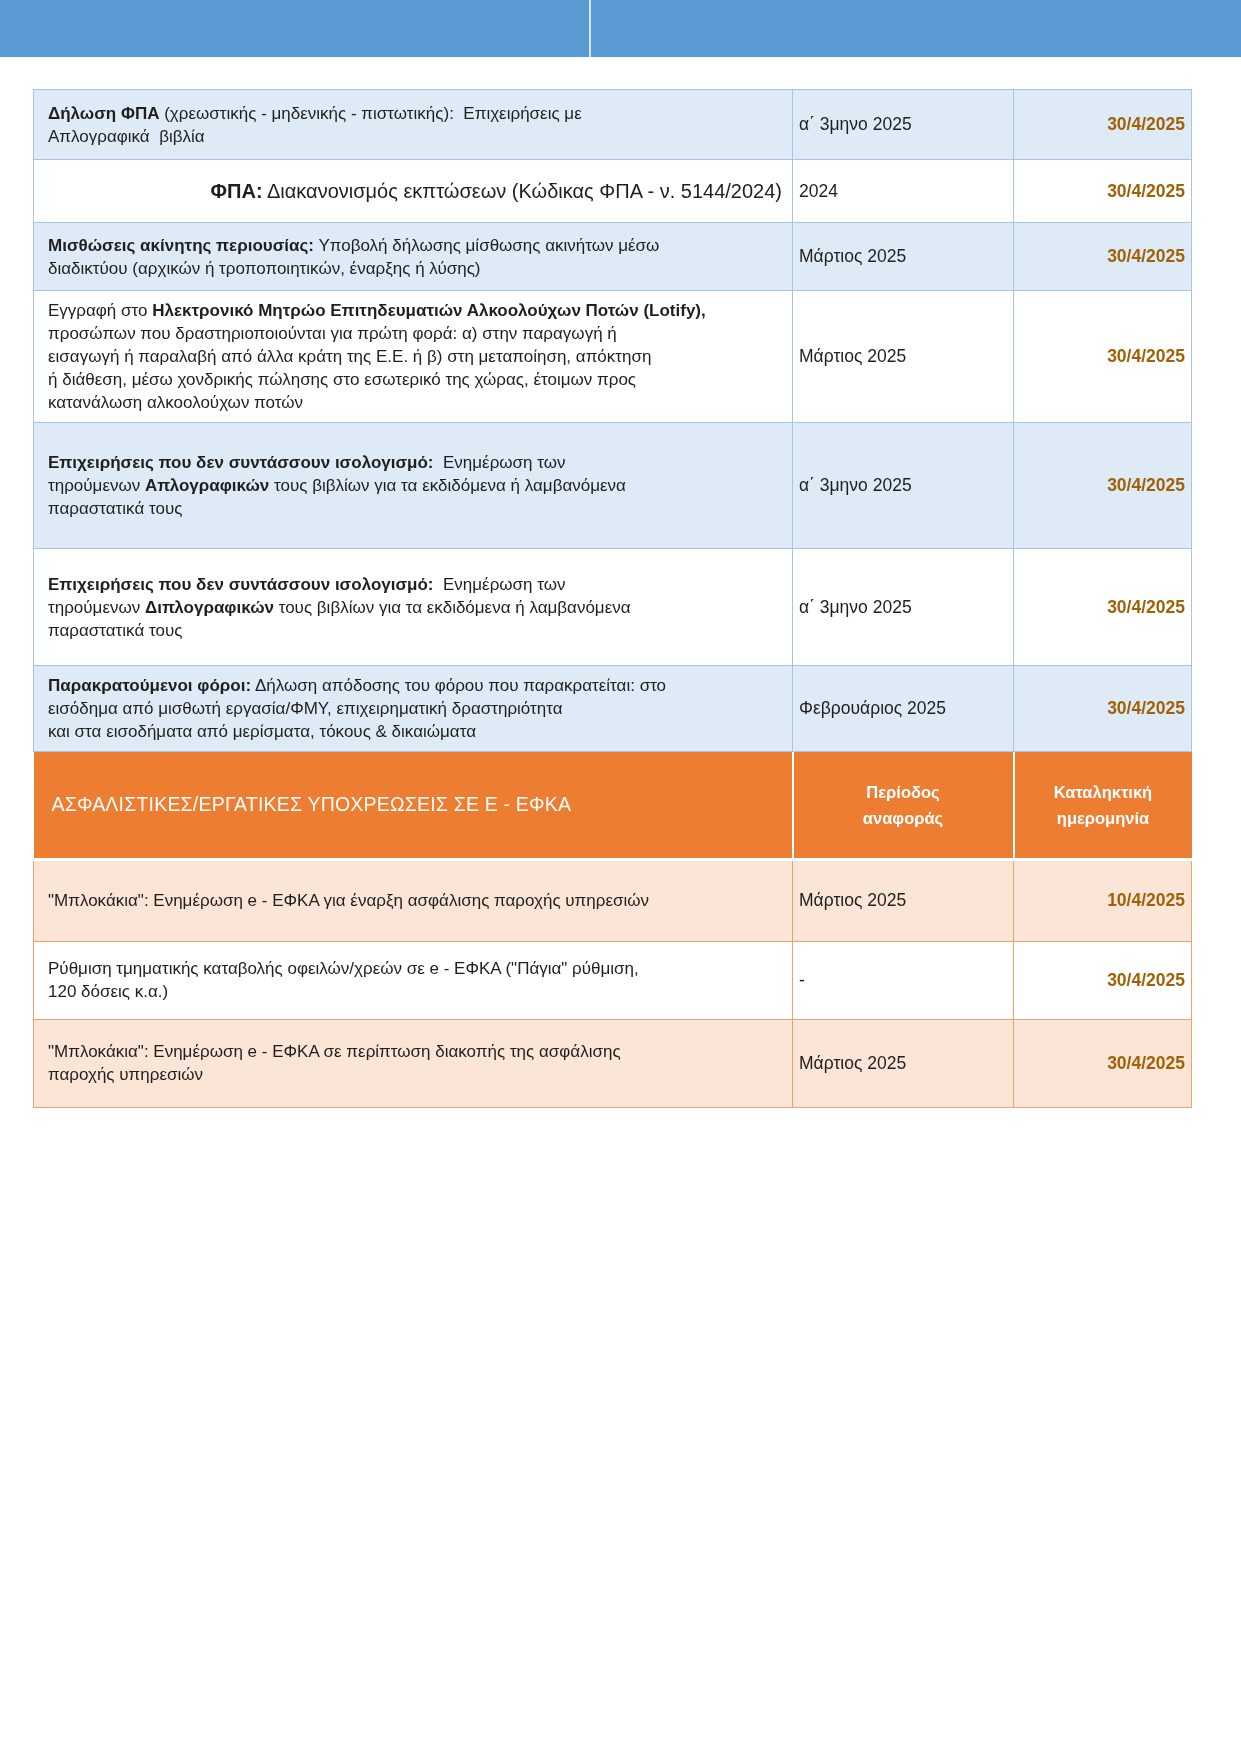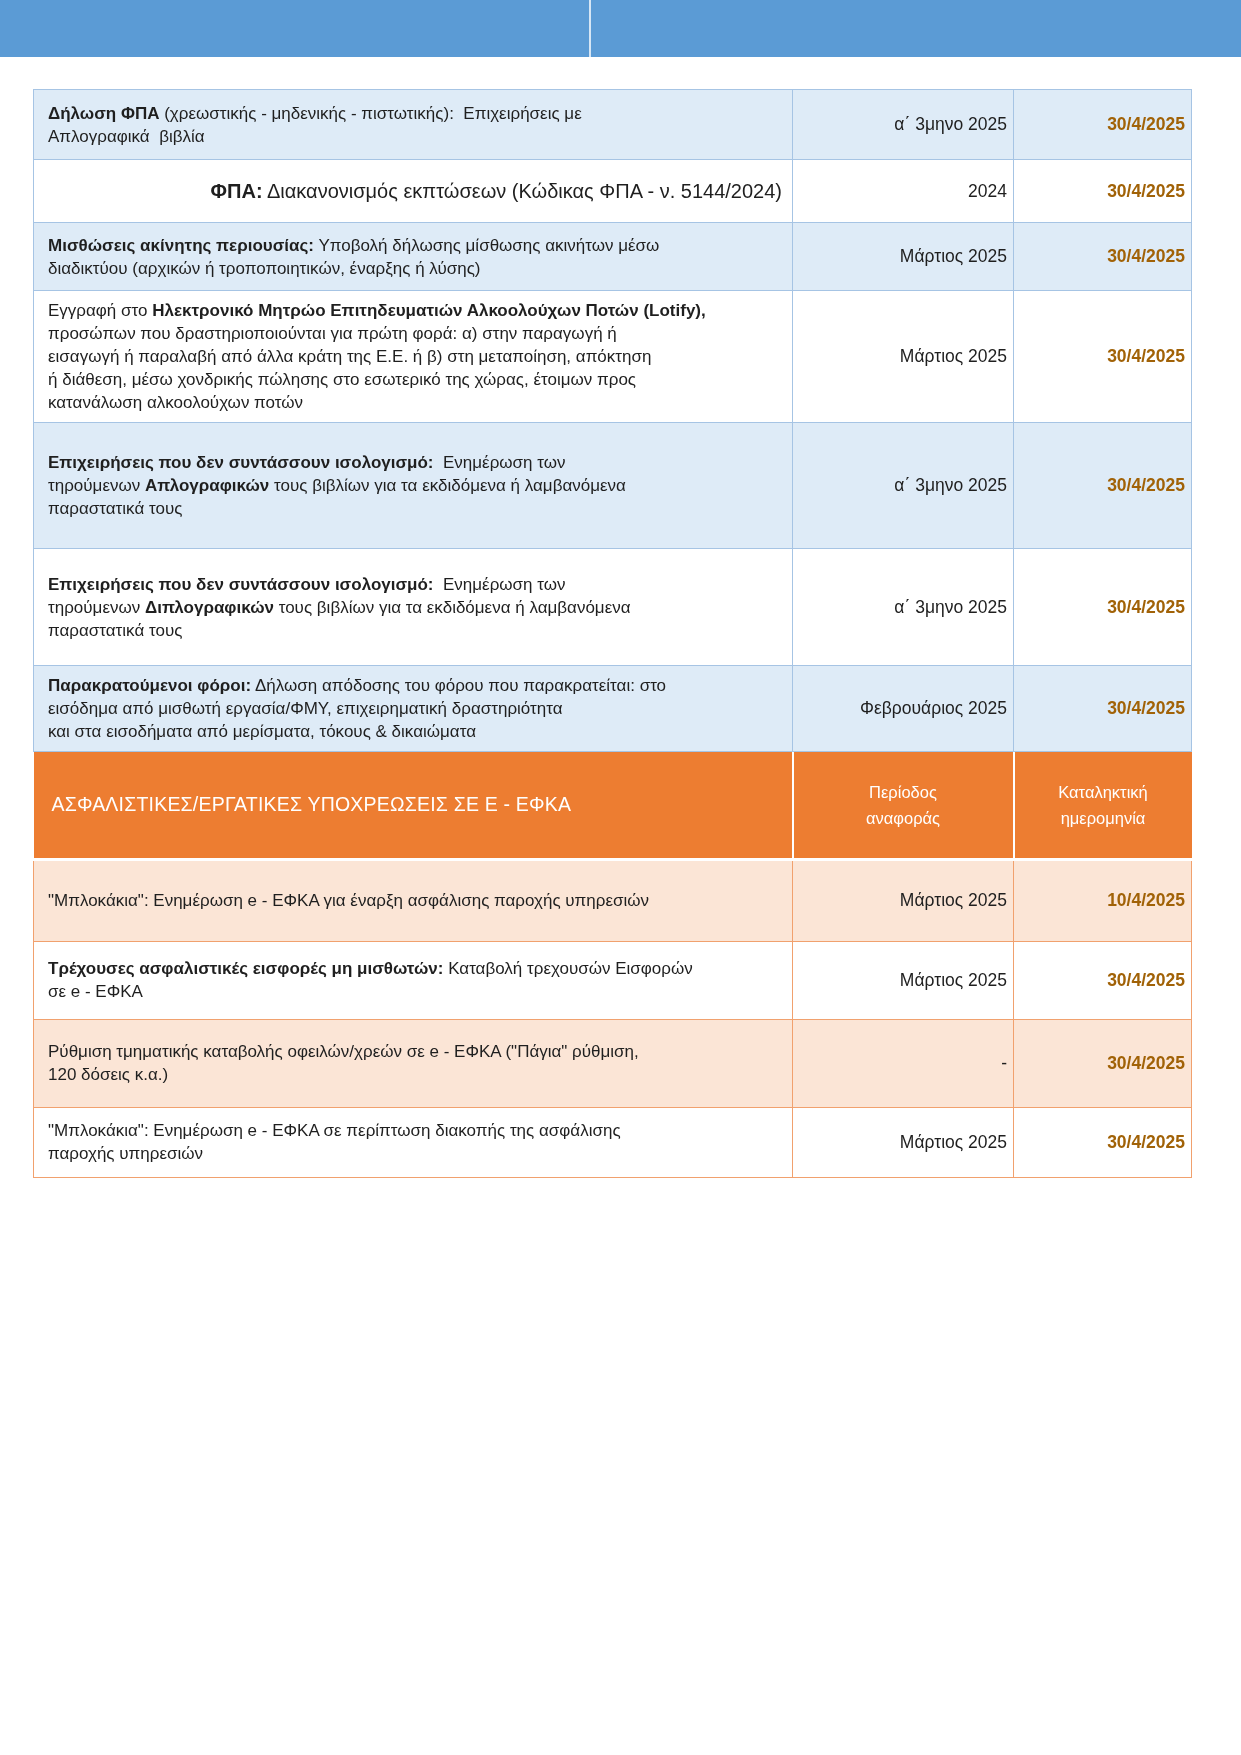--- a/index.html
+++ b/index.html
@@ -17,21 +17,21 @@
 
   
   table.tbl { border-collapse:collapse; table-layout:fixed; margin-left:33px; width:1158px; }
   .tbl td, .tbl th { vertical-align:middle; overflow:hidden; }
   .desc {
     text-align:left; font-size:17px; line-height:23px;
     padding:8px 10px 8px 14px; white-space:pre-wrap;
   }
   .desc b { font-weight:700; }
   .desc.lg { font-size:20px; line-height:26px;text-align:right; }
-  .period { text-align:right; font-size:17.5px; padding:20px 6px; }
+  .period { text-align:left; font-size:17.5px; padding:20px 6px; }
   .deadline { text-align:right; font-size:17.5px; font-weight:700; color:#a16207; padding:4px 6px; }
 
   
   .tbl-blue { margin-top:32px;border-radius:21px; }
   .tbl-blue td { border:1px solid var(--blue-border, #A6C4E4); }
   .tbl-blue tbody tr:nth-child(odd) { background:var(--blue-row, #DEEBF7); }
   .tbl-blue tbody tr:nth-child(even) { background:#ffffff; }
   .tbl-blue tbody tr:nth-child(1) { height:70px; }
   .tbl-blue tbody tr:nth-child(2) { height:63px; }
   .tbl-blue tbody tr:nth-child(3) { height:68px; }
@@ -42,21 +42,21 @@
   .tbl-blue tbody tr:nth-child(8) { height:120px; }
 
   
   .tbl-orange { }
   .tbl-orange thead tr { height:107px; }
   .tbl-orange thead th {
     background:var(--orange-header, #ED7D31);
     color:#ffffff; font-weight:400;
     border-bottom:3px solid #ffffff;
   }
-  .tbl-orange thead th + th { border-left:2px solid rgba(255,255,255,0.55); }
+  .tbl-orange thead th + th { border-left:2px solid rgba(255,255,255,0.55);font-weight:bold; }
   .th-title { text-align:left; font-size:19.5px; padding:0 18px; letter-spacing:0.2px; }
   .th-col { text-align:center; font-size:16.5px; line-height:26px; white-space:pre-line; }
   .tbl-orange tbody td { border:1px solid var(--orange-border, #F1A16E); }
   .tbl-orange tbody tr:nth-child(odd) { background:var(--orange-row, #FBE5D6); }
   .tbl-orange tbody tr:nth-child(even) { background:#ffffff; }
   .tbl-orange tbody tr:nth-child(1) { height:82px; }
   .tbl-orange tbody tr:nth-child(2) { height:78px; }
   .tbl-orange tbody tr:nth-child(3) { height:88px; }
   .tbl-orange tbody tr:nth-child(4) { height:70px; }
   .tbl-orange tbody tr:nth-child(5) { height:91px; }
@@ -140,26 +140,20 @@
 ημερομηνία</th>
     </tr>
   </thead>
   <tbody>
     <tr>
       <td class="desc"><span>"Μπλοκάκια": Ενημέρωση e - ΕΦΚΑ για έναρξη ασφάλισης παροχής υπηρεσιών</span></td>
       <td class="period">Μάρτιος 2025</td>
       <td class="deadline">10/4/2025</td>
     </tr>
     <tr>
-      <td class="desc"><b>Τρέχουσες ασφαλιστικές εισφορές μη μισθωτών:</b><span> Καταβολή τρεχουσών Εισφορών
-σε e - ΕΦΚΑ</span></td>
-      <td class="period">Μάρτιος 2025</td>
-      <td class="deadline">30/4/2025</td>
-    </tr>
-    <tr>
       <td class="desc"><span>Ρύθμιση τμηματικής καταβολής οφειλών/χρεών σε e - ΕΦΚΑ ("Πάγια" ρύθμιση,
 120 δόσεις κ.α.)</span></td>
       <td class="period">-</td>
       <td class="deadline">30/4/2025</td>
     </tr>
     <tr>
       <td class="desc"><span>"Μπλοκάκια": Ενημέρωση e - ΕΦΚΑ σε περίπτωση διακοπής της ασφάλισης
 παροχής υπηρεσιών</span></td>
       <td class="period">Μάρτιος 2025</td>
       <td class="deadline">30/4/2025</td>

